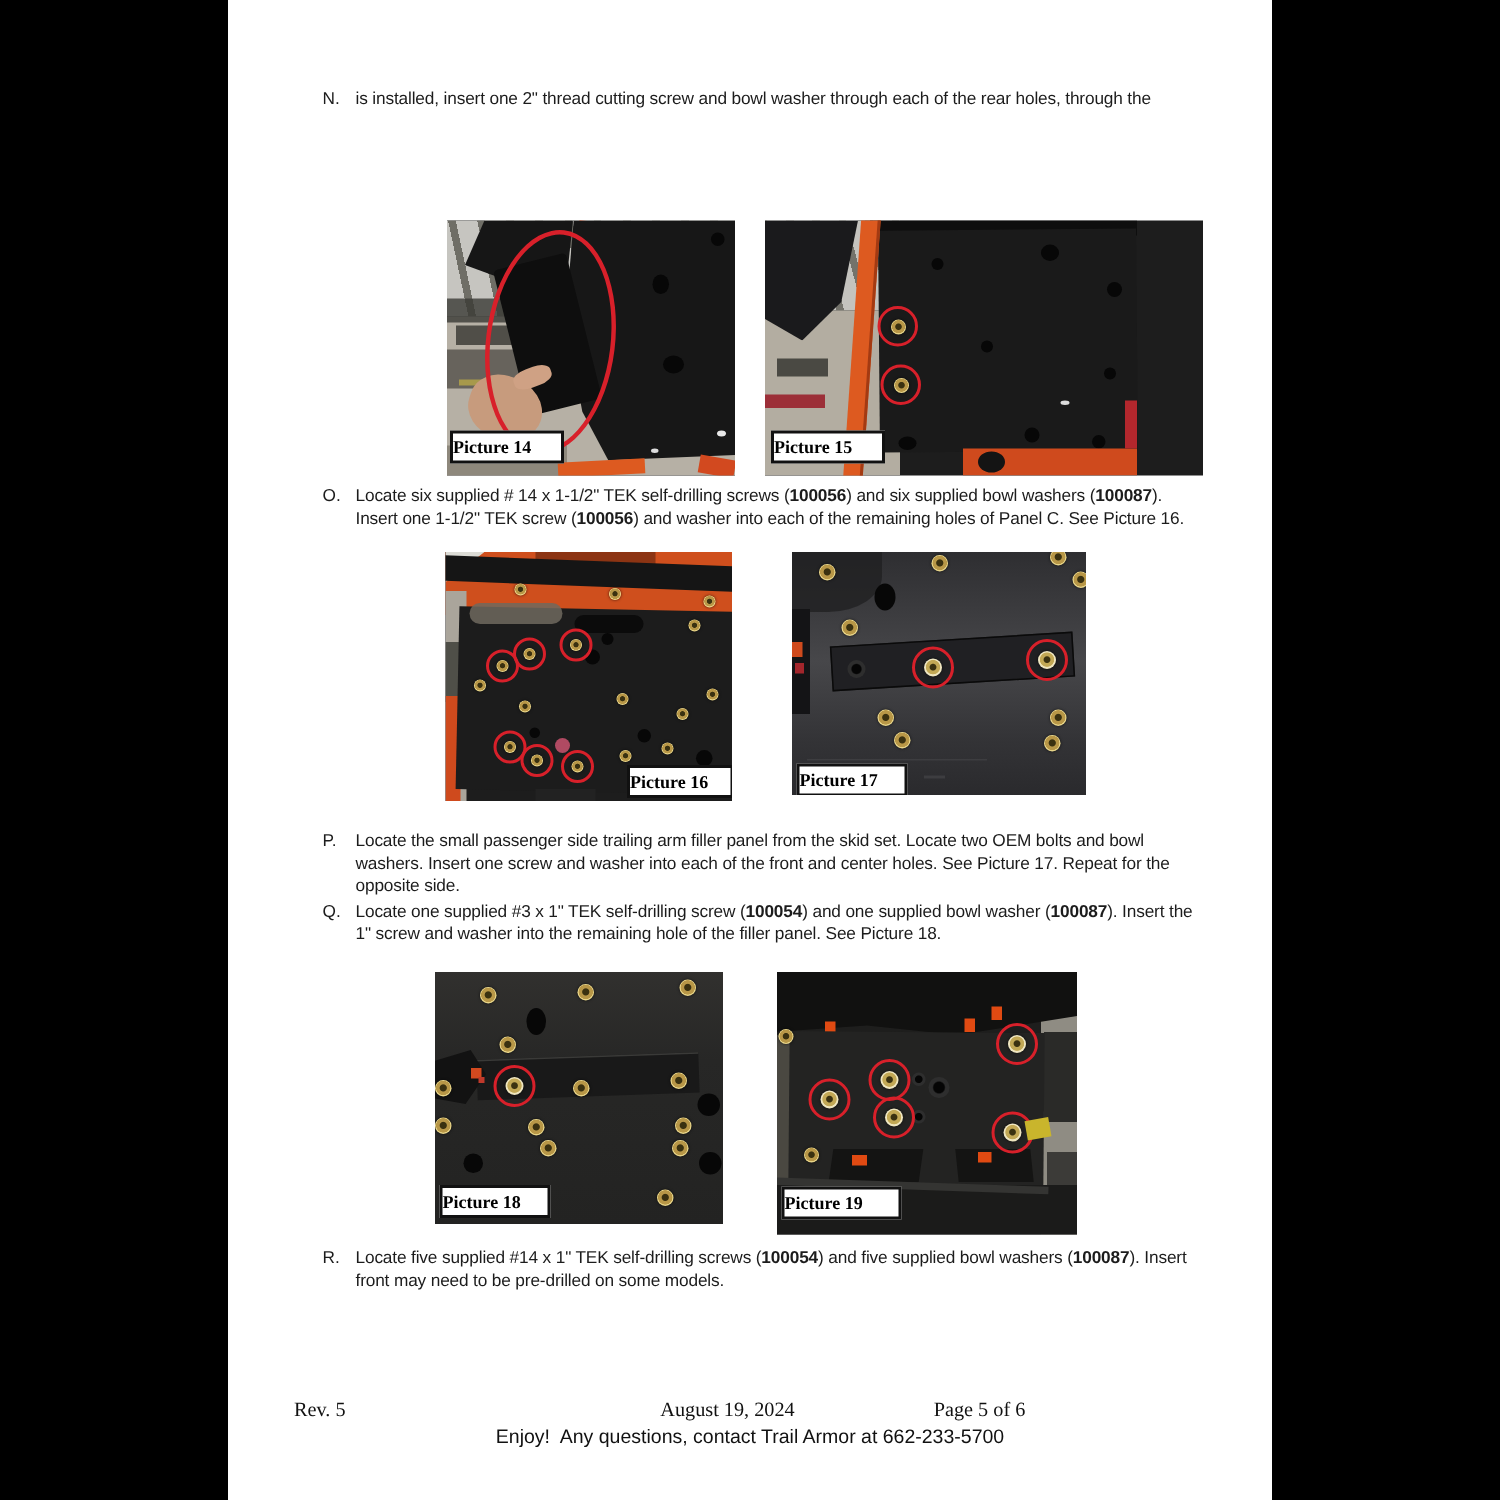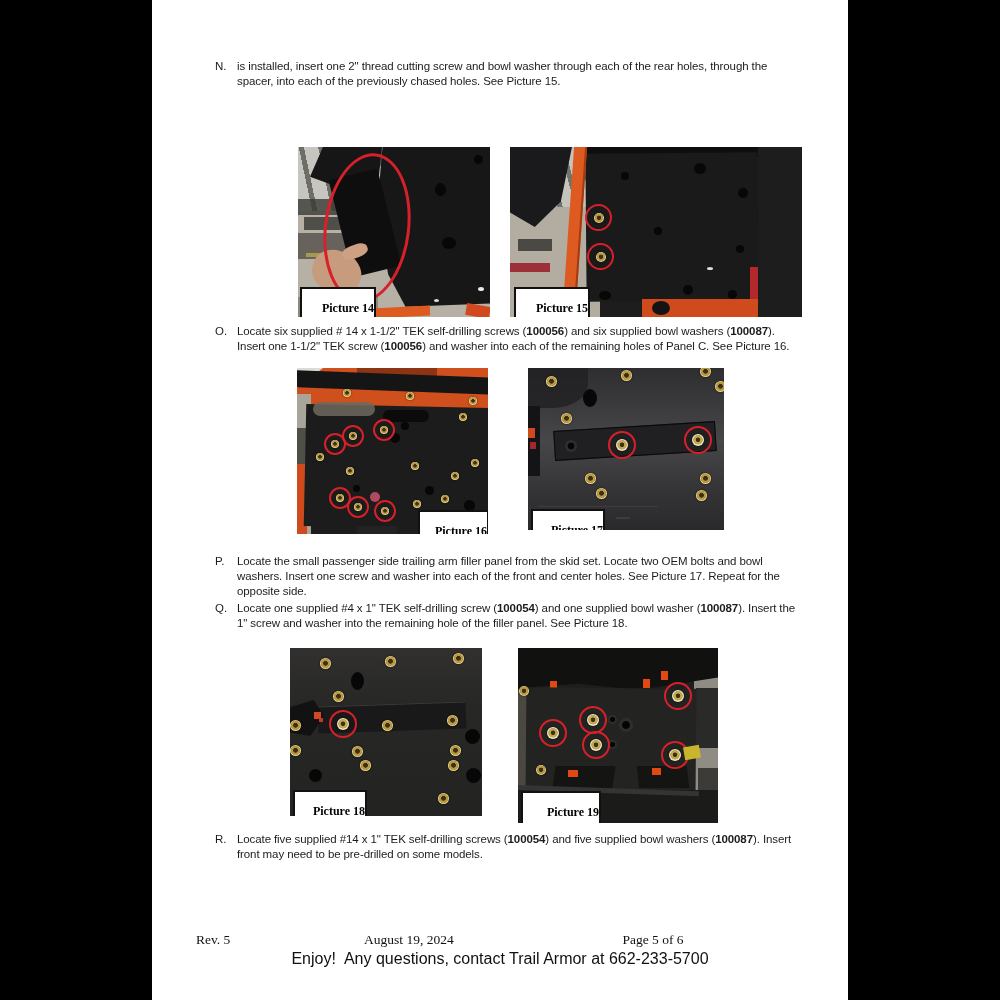--- a/index.html
+++ b/index.html
@@ -19,41 +19,40 @@
   .photo *{position:absolute;}
   .sc{width:10px;height:10px;border-radius:50%;
       background:radial-gradient(circle at 50% 48%, #3a3110 0 26%, #b89747 34% 58%, #e7d488 62% 76%, #6e5d26 84% 100%);
       box-shadow:0 0 2px rgba(0,0,0,.7);}
   .scw{width:12px;height:12px;border-radius:50%;
       background:radial-gradient(circle at 50% 48%, #3a3110 0 22%, #c2a855 30% 52%, #efe6c0 58% 82%, #7d6c32 88% 100%);
       box-shadow:0 0 2px rgba(0,0,0,.7);}
   .scd{border-radius:50%;background:radial-gradient(circle, #050505 0 35%, #2e2e2e 45% 75%, #101010 85% 100%);}
   .ring{border:2.5px solid #d8202a;border-radius:50%;background:transparent;box-sizing:border-box;}
   .hole{background:#070707;border-radius:50%;}
-  .plabel{background:#fff;border:2px solid #111;color:#000;text-align:right;
+  .plabel{background:#fff;border:2px solid #111;color:#000;text-align:left;
           font-family:"Liberation Serif",serif;font-weight:bold;font-size:12px;
-          line-height:18px;height:18px;box-sizing:content-box;padding:10px 0;}
+          line-height:18px;height:18px;box-sizing:content-box;padding:0 0;}
 
   
   .foot-serif{position:absolute;font-family:"Liberation Serif",serif;font-size:13.5px;color:#111;}
-  .foot-sans{position:absolute;font-size:16px;color:#111;text-align:center;}
+  .foot-sans{position:absolute;font-size:13px;color:#111;text-align:center;}
 </style>
 </head>
 <body>
 
 <div class="stage">
   <div class="sidebar" style="left:0"></div>
   <div class="sidebar" style="left:848px"></div>
   <div class="page"></div>
 
   <div class="item" style="top:59px">
     <div class="letter">N.</div>
     <div class="itext">
         <div class="tline"><span>is installed, insert one 2" thread cutting screw and bowl washer through each of the rear holes, through the</span></div>
-        <div class="tline"><span>spacer, into each of the previously chased holes. See Picture 15.</span></div>
       </div>
   </div>
 
   <div class="photo" style="left:298px;top:147px;width:192px;height:170px">
     <div style="left:0;top:0;width:192px;height:64px;background:#c6c5c0"></div>
     <div style="left:0;top:0;width:192px;height:64px;background:repeating-linear-gradient(78deg,rgba(70,69,60,0) 0 14px,rgba(70,69,60,.85) 14px 19px);opacity:.8"></div>
     <div style="left:0;top:64px;width:192px;height:106px;background:#b6b0a5"></div>
     <div style="left:0;top:52px;width:46px;height:16px;background:#3a3a35;opacity:.8"></div>
     <div style="left:6px;top:70px;width:56px;height:13px;background:#2e2e2a;opacity:.75"></div>
     <div style="left:0;top:86px;width:64px;height:26px;background:#32312c;opacity:.6"></div>
@@ -188,21 +187,21 @@
     <div class="letter">P.</div>
     <div class="itext">
         <div class="tline"><span>Locate the small passenger side trailing arm filler panel from the skid set. Locate two OEM bolts and bowl</span></div>
         <div class="tline"><span>washers. Insert one screw and washer into each of the front and center holes. See Picture 17. Repeat for the</span></div>
         <div class="tline"><span>opposite side.</span></div>
       </div>
   </div>
   <div class="item" style="top:601px">
     <div class="letter">Q.</div>
     <div class="itext">
-        <div class="tline"><span>Locate one supplied #4 x 1" TEK self-drilling screw (</span><b>100054</b><span>) and one supplied bowl washer (</span><b>100087</b><span>). Insert the</span></div>
+        <div class="tline"><span>Locate one supplied #3 x 1" TEK self-drilling screw (</span><b>100054</b><span>) and one supplied bowl washer (</span><b>100087</b><span>). Insert the</span></div>
         <div class="tline"><span>1" screw and washer into the remaining hole of the filler panel. See Picture 18.</span></div>
       </div>
   </div>
 
   <div class="photo" style="left:290px;top:648px;width:192px;height:168px">
     <div style="left:0;top:0;width:192px;height:168px;background:linear-gradient(180deg,#31302e 0,#272726 35%,#232322 100%)"></div>
     <div class="hole" style="left:61px;top:24px;width:13px;height:18px"></div>
     <div class="sc" style="left:30px;top:10px;width:11px;height:11px"></div>
     <div class="sc" style="left:95px;top:8px;width:11px;height:11px"></div>
     <div class="sc" style="left:163px;top:5px;width:11px;height:11px"></div>
@@ -266,16 +265,16 @@
 
   <div class="item" style="top:832px">
     <div class="letter">R.</div>
     <div class="itext">
         <div class="tline"><span>Locate five supplied #14 x 1" TEK self-drilling screws (</span><b>100054</b><span>) and five supplied bowl washers (</span><b>100087</b><span>). Insert</span></div>
         <div class="tline"><span>front may need to be pre-drilled on some models.</span></div>
       </div>
   </div>
 
   <div class="foot-serif" style="left:196px;top:932px">Rev. 5</div>
-  <div class="foot-serif" style="left:364px;top:932px;width:210px;text-align:left">August 19, 2024</div>
+  <div class="foot-serif" style="left:380px;top:932px;width:210px;text-align:center">August 19, 2024</div>
   <div class="foot-serif" style="left:598px;top:932px;width:110px;text-align:center">Page 5 of 6</div>
   <div class="foot-sans" style="left:152px;top:950px;width:696px">Enjoy!&nbsp; Any questions, contact Trail Armor at 662-233-5700</div>
 </div>
 
 </body></html>

